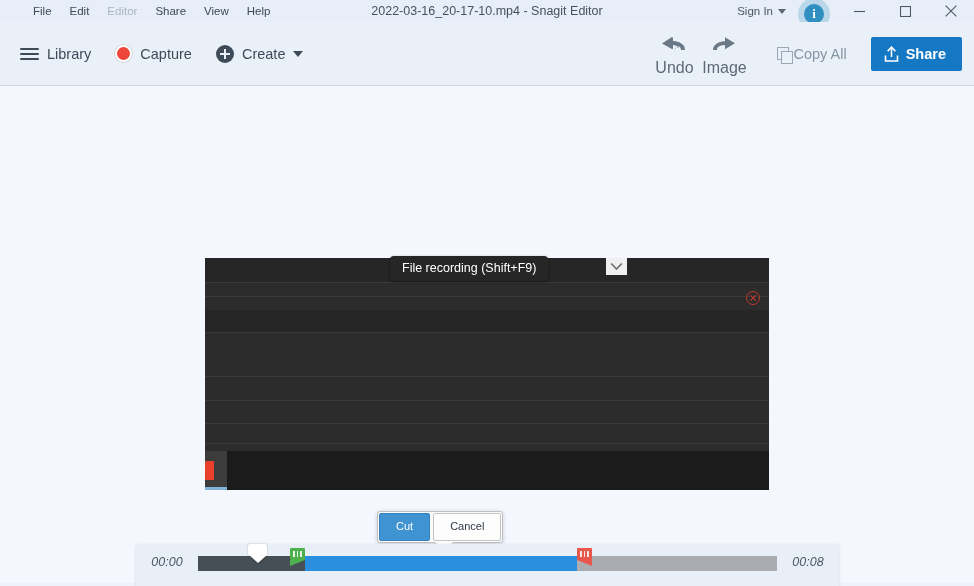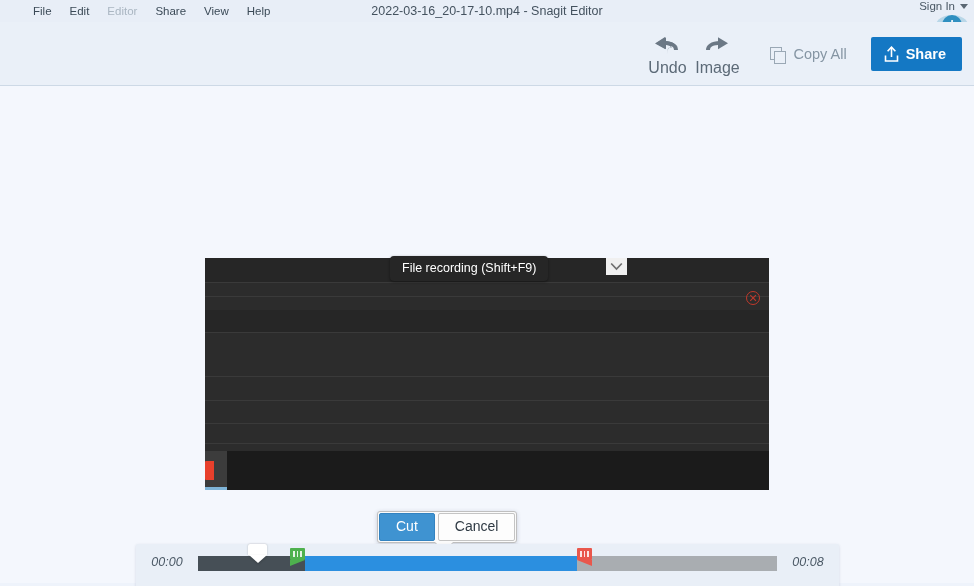--- a/index.html
+++ b/index.html
@@ -35,22 +35,21 @@
     font-size: 12.5px;
     color: #44525f;
     pointer-events: none;
   }
 
   .titlebar-right {
     position: absolute;
     right: 0; top: 0;
     height: 22px;
     display: flex;
-    align-items: flex-end;
-    flex-direction: column;
+    align-items: center;
   }
   .signin {
     font-size: 11.5px;
     color: #4a5865;
     display: flex;
     align-items: center;
     gap: 5px;
     margin-right: 6px;
   }
   .caret-dn {
@@ -125,21 +124,21 @@
     position: absolute; right: 12px; top: 0;
     height: 64px; display: flex; align-items: center; gap: 4px;
   }
   .ur-btn {
     width: 46px;
     display: flex; flex-direction: column; align-items: center;
     gap: 1px; padding-top: 4px;
   }
   .ur-label { font-size: 16px; color: #5c6a77; }
   .copyall {
-    display: flex; align-items: center; gap: 8px;
+    display: flex; align-items: center; gap: 1px;
     padding: 8px 12px; margin-left: 14px;
     font-size: 14.5px; color: #8595a3;
   }
   .copy-ic {
     width: 15px; height: 15px; position: relative;
   }
   .copy-ic:before {
     content: ""; position: absolute; left: 0; top: 0;
     width: 10px; height: 11px; border: 1.6px solid #9aa8b5;
   }
@@ -223,21 +222,21 @@
     position: absolute;
     left: 377px; top: 425px;
     background: #fbfbfb;
     border: 1px solid #bfbfbf;
     border-radius: 3px;
     display: flex;
     box-shadow: 0 1px 4px rgba(40,60,90,.22);
     padding: 1px;
   }
   .cutpop-btn {
-    font-size: 14px;
+    font-size: 11px;
     padding: 5px 16px 6px;
     color: #333;
     border-radius: 2px;
     line-height: 15px;
   }
   .cutpop-btn.primary {
     background: #3f93d1; color: #fff;
     border: 1px solid #3383c1;
   }
   .cutpop-btn.secondary {
@@ -369,20 +368,39 @@
     <div class="wbtn close">
       <svg width="12" height="12" viewBox="0 0 12 12">
           <line x1="0.6" y1="0.6" x2="11.4" y2="11.4" stroke="currentColor" stroke-width="1.1"></line>
           <line x1="11.4" y1="0.6" x2="0.6" y2="11.4" stroke="currentColor" stroke-width="1.1"></line>
         </svg>
     </div>
   </div>
 </div>
 
 <div class="toolbar">
+  <div class="tb-left">
+    <div class="tb-btn">
+      <span class="hamburger">
+          <span></span>
+          <span></span>
+          <span></span>
+        </span>
+      <span>Library</span>
+    </div>
+    <div class="tb-btn">
+      <span class="rec-dot"></span>
+      <span>Capture</span>
+    </div>
+    <div class="tb-btn">
+      <span class="plus-circle"></span>
+      <span>Create</span>
+      <span class="caret-sm"></span>
+    </div>
+  </div>
 
   <div class="tb-right">
     <div class="ur-btn">
       <svg width="30" height="22" viewBox="0 0 30 22">
         <path d="M15 18 C15 8, 26 8, 26 13 C26 9, 20 5, 13 5 L13 1 L3 7.5 L13 13 L13 9 C18 9, 20 11, 20 13 C20 10, 15 10, 15 18 Z" fill="#6b7885"></path>
         <path d="M4 7.2 L14 1.2 L14 13.2 Z" fill="#6b7885"></path>
         <path d="M12 5 C21 5, 26 9, 26 14 L22 14 C22 10, 18 9, 12 9 Z" fill="#6b7885"></path>
       </svg>
       <span class="ur-label">Undo</span>
     </div>

